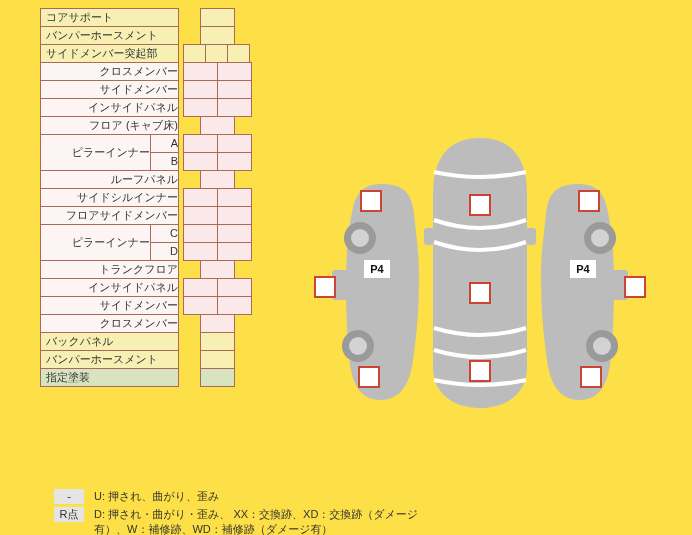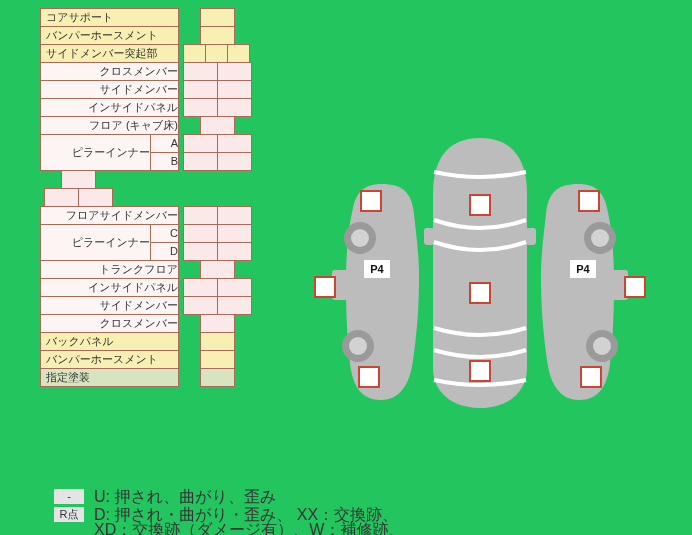--- a/index.html
+++ b/index.html
@@ -1,18 +1,18 @@
 <!DOCTYPE html>
 <html style="--border: #aa6a5a; --yellow-bg: #f7f0b2; --pink-bg: #fbe8e8; --pink-label-bg: #fdf4f4; --green-bg: #d8e4bf; --checkbox-border: #cc4433; --car-gray: #bcbcbc; --wheel-ring: #9a9a9a; --wheel-center: #d2d2d2; --legend-key-bg: #e4e4e4;"><head>
 <meta charset="utf-8">
 <style>
   * { margin:0; padding:0; box-sizing:border-box; }
   html,body { background:#fff; }
   body { font-family:"Liberation Sans","DejaVu Sans",sans-serif; }
-  .stage { position:relative; width:692px; height:535px; background:#22c55e; overflow:hidden; }
+  .stage { position:relative; width:692px; height:535px; background:#fde047; overflow:hidden; }
 
   
   .parts-table { position:absolute; left:40px; top:8px; }
   .trow { display:flex; }
   .trow + .trow { margin-top:-1px; }
   .row { height:19px; }
   .rowgroup { height:37px; }
   .label-box { width:139px; height:19px; border:1px solid var(--border,#aa6a5a);
                font-size:11px; line-height:17px; padding-left:5px; color:#333;
                white-space:nowrap; overflow:hidden; }
@@ -40,21 +40,21 @@
           border:2px solid var(--checkbox-border,#cc4433); }
   .pmark { position:absolute; width:26px; height:18px; background:#fff;
            font-size:11px; font-weight:bold; color:#111; text-align:center; line-height:18px; }
 
   
   .legend { position:absolute; left:40px; top:489px; width:490px; }
   .legend-row { display:flex; align-items:flex-start; margin-bottom:3px; }
   .legend-key { flex:none; width:30px; margin-left:14px; margin-right:10px;
                 background:var(--legend-key-bg,#e4e4e4); font-size:11px;
                 text-align:center; color:#333; line-height:15px; }
-  .legend-text { font-size:16px; color:#333; line-height:15px; width:330px; }
+  .legend-text { font-size:11px; color:#333; line-height:15px; width:330px; }
 </style>
 </head>
 <body>
 
 <div class="stage">
 
   <div class="parts-table">
       <div class="trow row">
         <div class="label-box yellow">コアサポート</div>
         <div class="cellarea">
@@ -115,25 +115,27 @@
           <div class="subrow">
             <div class="sub-box pink">B</div>
             <div class="cellarea">
               <div class="cell pink" style="width: 35px;"></div>
               <div class="cell pink" style="width: 35px;"></div>
             </div>
           </div>
         </div>
       </div>
       <div class="trow row">
-        <div class="cellarea">
-          <div class="cell pink" style="width: 35px; margin-left: 17px;"></div>
-        </div>
-      </div>
-      <div class="trow row">
+        <div class="label-box pink">ルーフパネル</div>
+        <div class="cellarea">
+          <div class="cell pink" style="width: 35px; margin-left: 17px;"></div>
+        </div>
+      </div>
+      <div class="trow row">
+        <div class="label-box pink">サイドシルインナー</div>
         <div class="cellarea">
           <div class="cell pink" style="width: 35px;"></div>
           <div class="cell pink" style="width: 35px;"></div>
         </div>
       </div>
       <div class="trow row">
         <div class="label-box pink">フロアサイドメンバー</div>
         <div class="cellarea">
           <div class="cell pink" style="width: 35px;"></div>
           <div class="cell pink" style="width: 35px;"></div>

